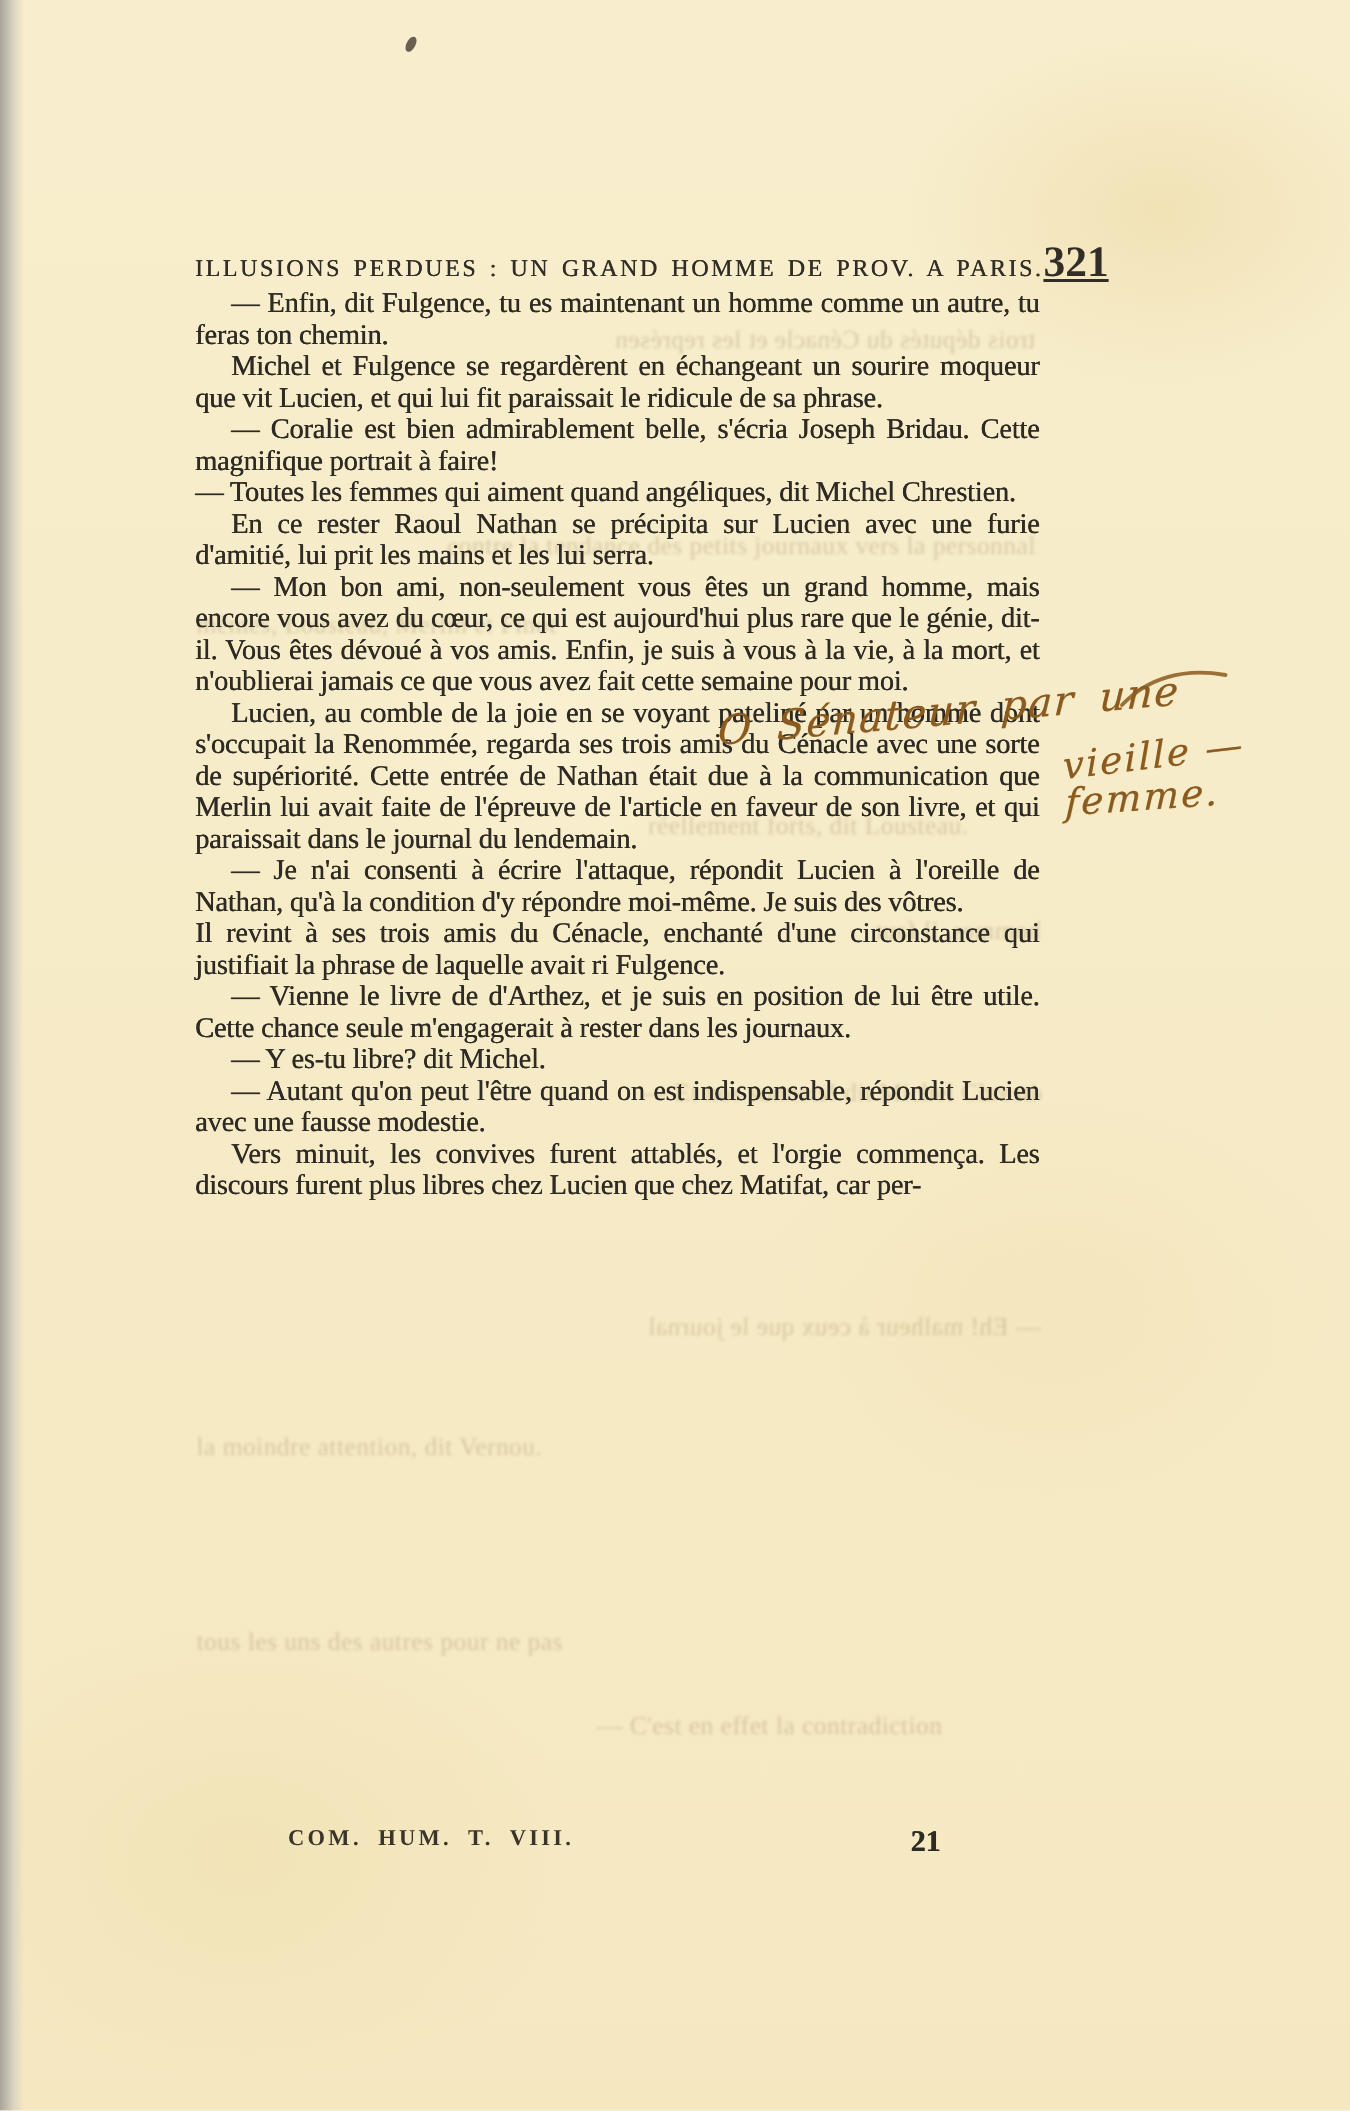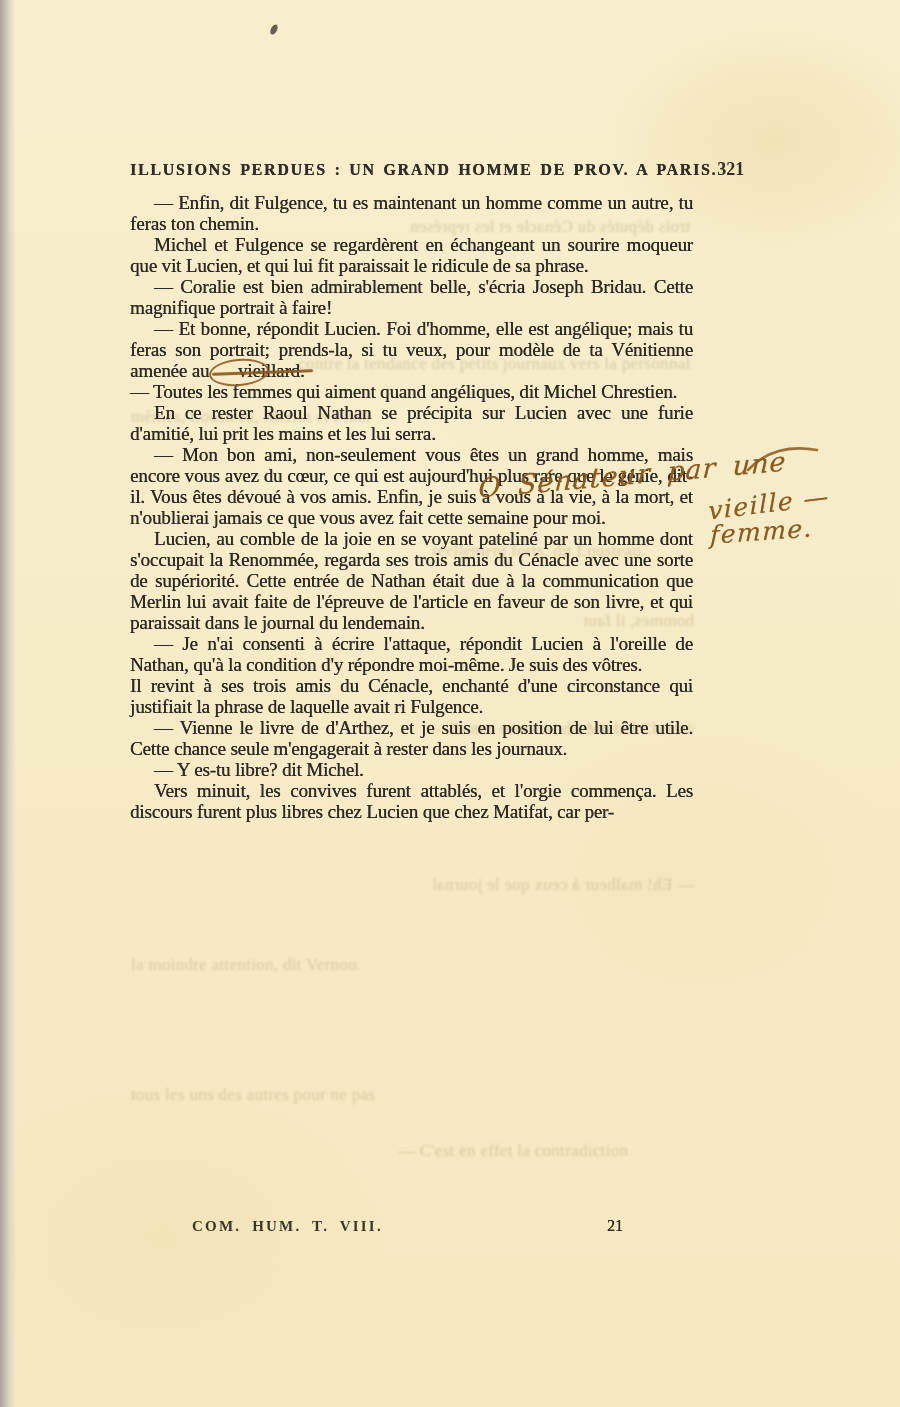--- a/index.html
+++ b/index.html
@@ -31,24 +31,24 @@
     font: 17px "Liberation Serif", serif; color: #8d7a4c;
     opacity: .30; filter: blur(1.1px); letter-spacing: .3px;
   }
   .ghost.mirrored { transform: scaleX(-1); }
   .header {
     position: absolute; left: 130px; top: 159px; width: 563px;
     display: flex; justify-content: space-between; align-items: baseline;
     color: #322e27;
   }
   .header-title {
-    font-size: 16px; font-weight: bold; letter-spacing: 1.7px; word-spacing: 2px;
+    font-size: 16px; font-weight: normal; letter-spacing: 1.7px; word-spacing: 2px;
     white-space: nowrap; text-shadow: .2px 0 0 currentColor;
   }
-  .header-page { font-size: 18px; font-weight: bold; }
+  .header-page { font-size: 29px; font-weight: bold; text-decoration: underline; }
   .body-text {
     position: absolute; left: 130px; top: 192px; width: 563px;
     font-size: 19px; line-height: 21px; letter-spacing: -0.15px;
     color: #2e2a24; text-align: justify;
     text-shadow: .25px 0 0 currentColor;
   }
   .para { margin: 0; }
   .para.indent { text-indent: 24px; }
   .struck-word { position: relative; display: inline-block; }
   .struck-word::before {
@@ -72,21 +72,21 @@
   .hw3 { left: 710px; top: 517px; font-size: 25px; transform: rotate(-4deg) skewX(-6deg); letter-spacing: 1.5px; }
   .hw-flourish { position: absolute; left: 745px; top: 440px; }
   .footer-sig {
     position: absolute; left: 192px; top: 1218px;
     font-size: 15px; font-weight: bold; letter-spacing: 2.2px; word-spacing: 5px;
     color: #3a352c;
     text-align: center;
   }
   .footer-num {
     position: absolute; left: 607px; top: 1217px;
-    font-size: 16px; color: #2e2a24; text-shadow: .25px 0 0 currentColor;
+    font-size: 20px; color: #2e2a24; text-shadow: .25px 0 0 currentColor; font-weight: bold;
   }
 </style>
 </head>
 <body>
 
 <div class="page">
   <div class="ghost-layer">
       <div class="ghost mirrored" style="left: 330px; top: 217px; width: 360px;">trois députés du Cénacle et les représen</div>
       <div class="ghost" style="left: 298px; top: 354px; width: 394px;">contre la tendance des petits journaux vers la personnalité</div>
       <div class="ghost" style="left: 131px; top: 407px; width: 330px;">mêmes, Lousteau, Merlin et Finot</div>
@@ -103,29 +103,29 @@
 
   <div class="header">
     <span class="header-title">ILLUSIONS PERDUES : UN GRAND HOMME DE PROV. A PARIS.</span>
     <span class="header-page">321</span>
   </div>
 
   <div class="body-text">
       <p class="para indent">— Enfin, dit Fulgence, tu es maintenant un homme comme un autre, tu feras ton chemin.</p>
       <p class="para indent">Michel et Fulgence se regardèrent en échangeant un sourire moqueur que vit Lucien, et qui lui fit paraissait le ridicule de sa phrase.</p>
       <p class="para indent">— Coralie est bien admirablement belle, s'écria Joseph Bridau. Cette magnifique portrait à faire!</p>
-      <p class="para indent">— Et bonne, répondit Lucien. Foi d'homme, elle est angélique; mais tu feras son portrait; prends-la, si tu veux, pour modèle de ta Vénitienne amenée au <span class="struck-word">vieillard.</span></p>
       <p class="para">— Toutes les femmes qui aiment quand angéliques, dit Michel Chrestien.</p>
       <p class="para indent">En ce rester Raoul Nathan se précipita sur Lucien avec une furie d'amitié, lui prit les mains et les lui serra.</p>
       <p class="para indent">— Mon bon ami, non-seulement vous êtes un grand homme, mais encore vous avez du cœur, ce qui est aujourd'hui plus rare que le génie, dit-il. Vous êtes dévoué à vos amis. Enfin, je suis à vous à la vie, à la mort, et n'oublierai jamais ce que vous avez fait cette semaine pour moi.</p>
       <p class="para indent">Lucien, au comble de la joie en se voyant pateliné par un homme dont s'occupait la Renommée, regarda ses trois amis du Cénacle avec une sorte de supériorité. Cette entrée de Nathan était due à la communication que Merlin lui avait faite de l'épreuve de l'article en faveur de son livre, et qui paraissait dans le journal du lendemain.</p>
       <p class="para indent">— Je n'ai consenti à écrire l'attaque, répondit Lucien à l'oreille de Nathan, qu'à la condition d'y répondre moi-même. Je suis des vôtres.</p>
       <p class="para">Il revint à ses trois amis du Cénacle, enchanté d'une circonstance qui justifiait la phrase de laquelle avait ri Fulgence.</p>
       <p class="para indent">— Vienne le livre de d'Arthez, et je suis en position de lui être utile. Cette chance seule m'engagerait à rester dans les journaux.</p>
       <p class="para indent">— Y es-tu libre? dit Michel.</p>
+      <p class="para indent">— Autant qu'on peut l'être quand on est indispensable, répondit Lucien avec une fausse modestie.</p>
       <p class="para indent">Vers minuit, les convives furent attablés, et l'orgie commença. Les discours furent plus libres chez Lucien que chez Matifat, car per-</p>
     </div>
 
   <div class="handwriting">
     <span class="hw hw1">O Sénateur par une</span>
     <svg class="hw-flourish" width="76" height="36" viewBox="0 0 76 36">
       <path d="M3,30 C20,12 44,5 72,10" fill="none" stroke="#8b5a1f" stroke-width="2.6" stroke-linecap="round" opacity="0.85"></path>
     </svg>
     <span class="hw hw2">vieille —</span>
     <span class="hw hw3">femme.</span>

